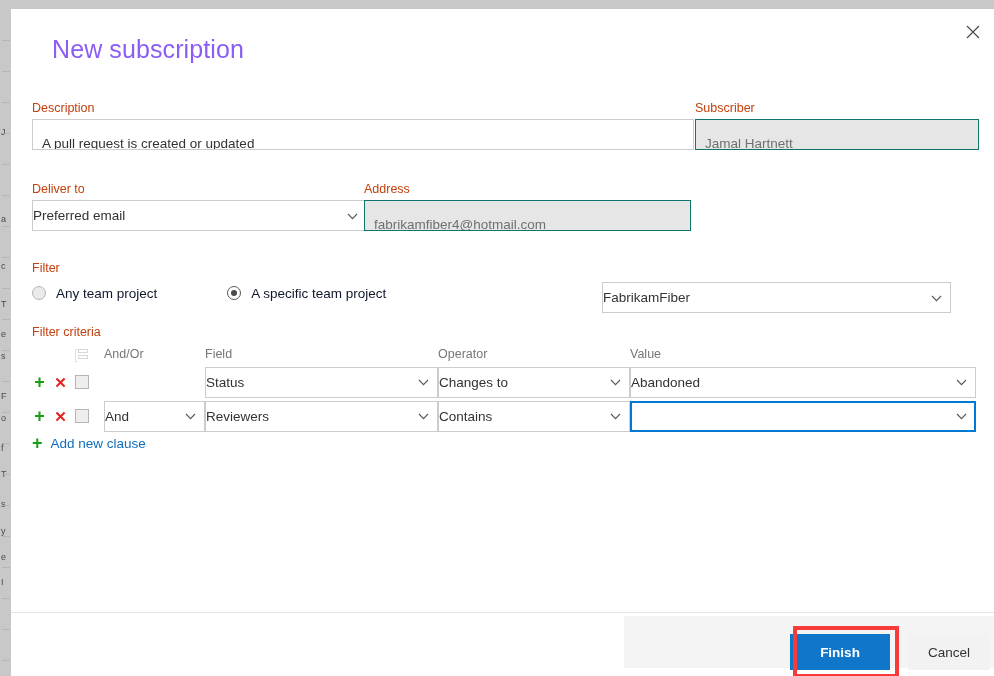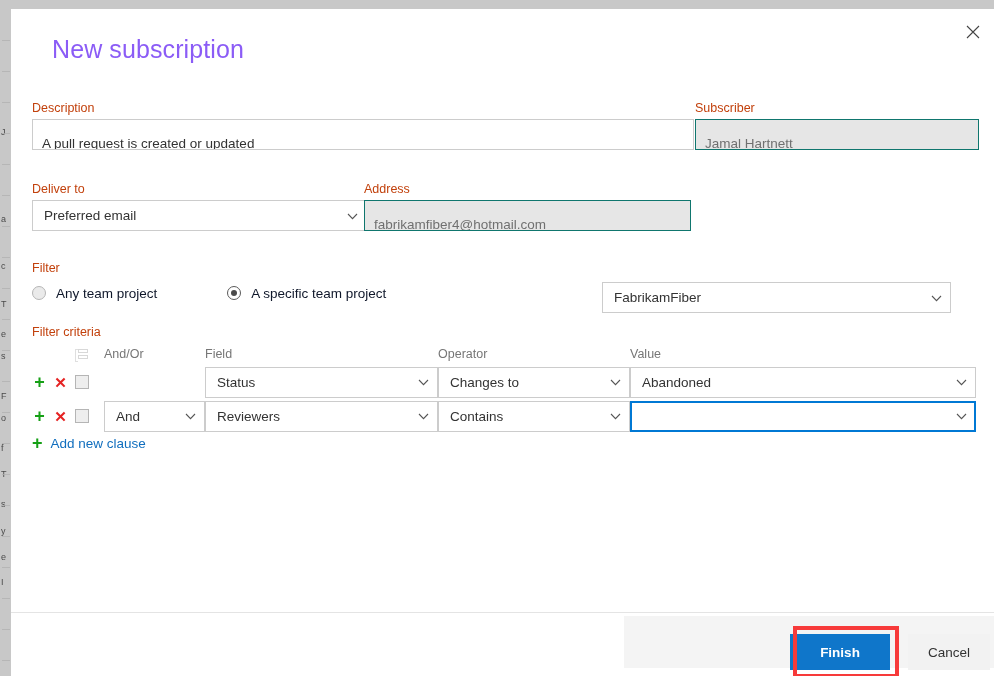--- a/index.html
+++ b/index.html
@@ -113,21 +113,21 @@
     color: #707070;
   }
 
   .select-box {
     box-sizing: border-box;
     position: relative;
     border: 1px solid #cccccc;
     background: #ffffff;
     height: 31px;
     line-height: 29px;
-    padding: 0 28px 0 11px;
+    padding: 0 28px 0 0;
     font-size: 13.5px;
     color: #333333;
     white-space: nowrap;
     overflow: hidden;
     cursor: pointer;
   }
   .select-box .chev {
     position: absolute;
     right: 8px;
     top: 50%;

